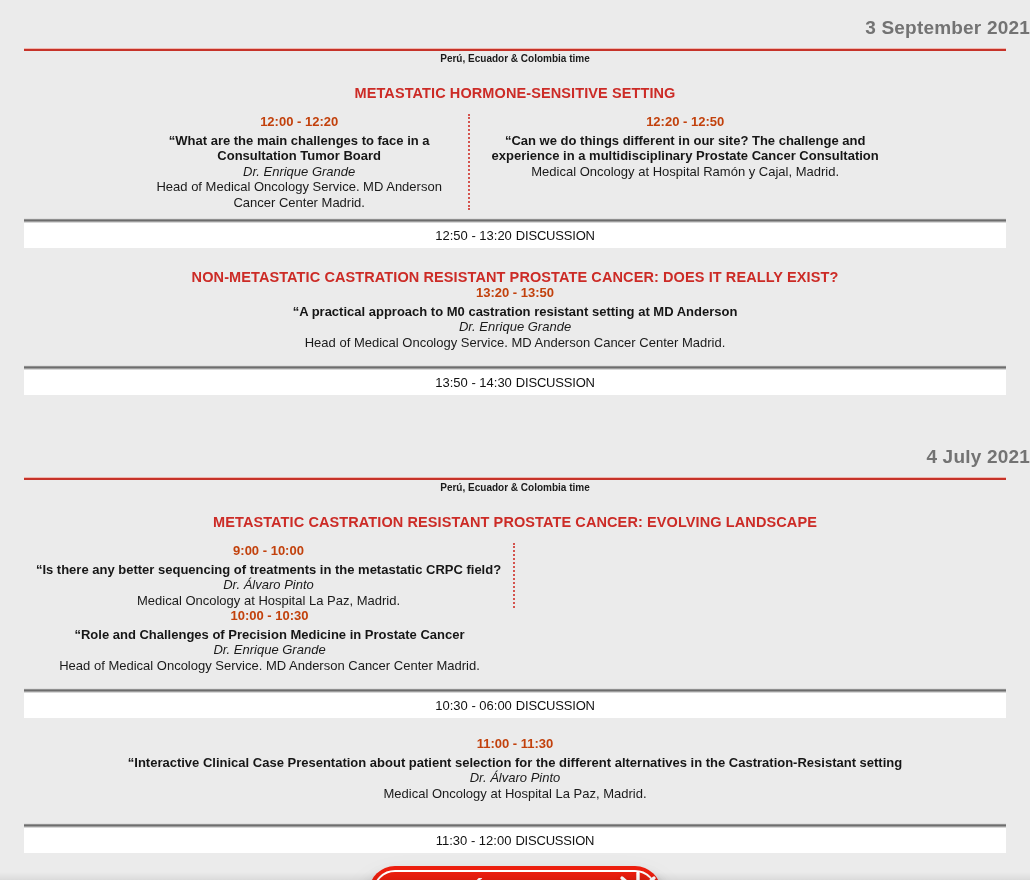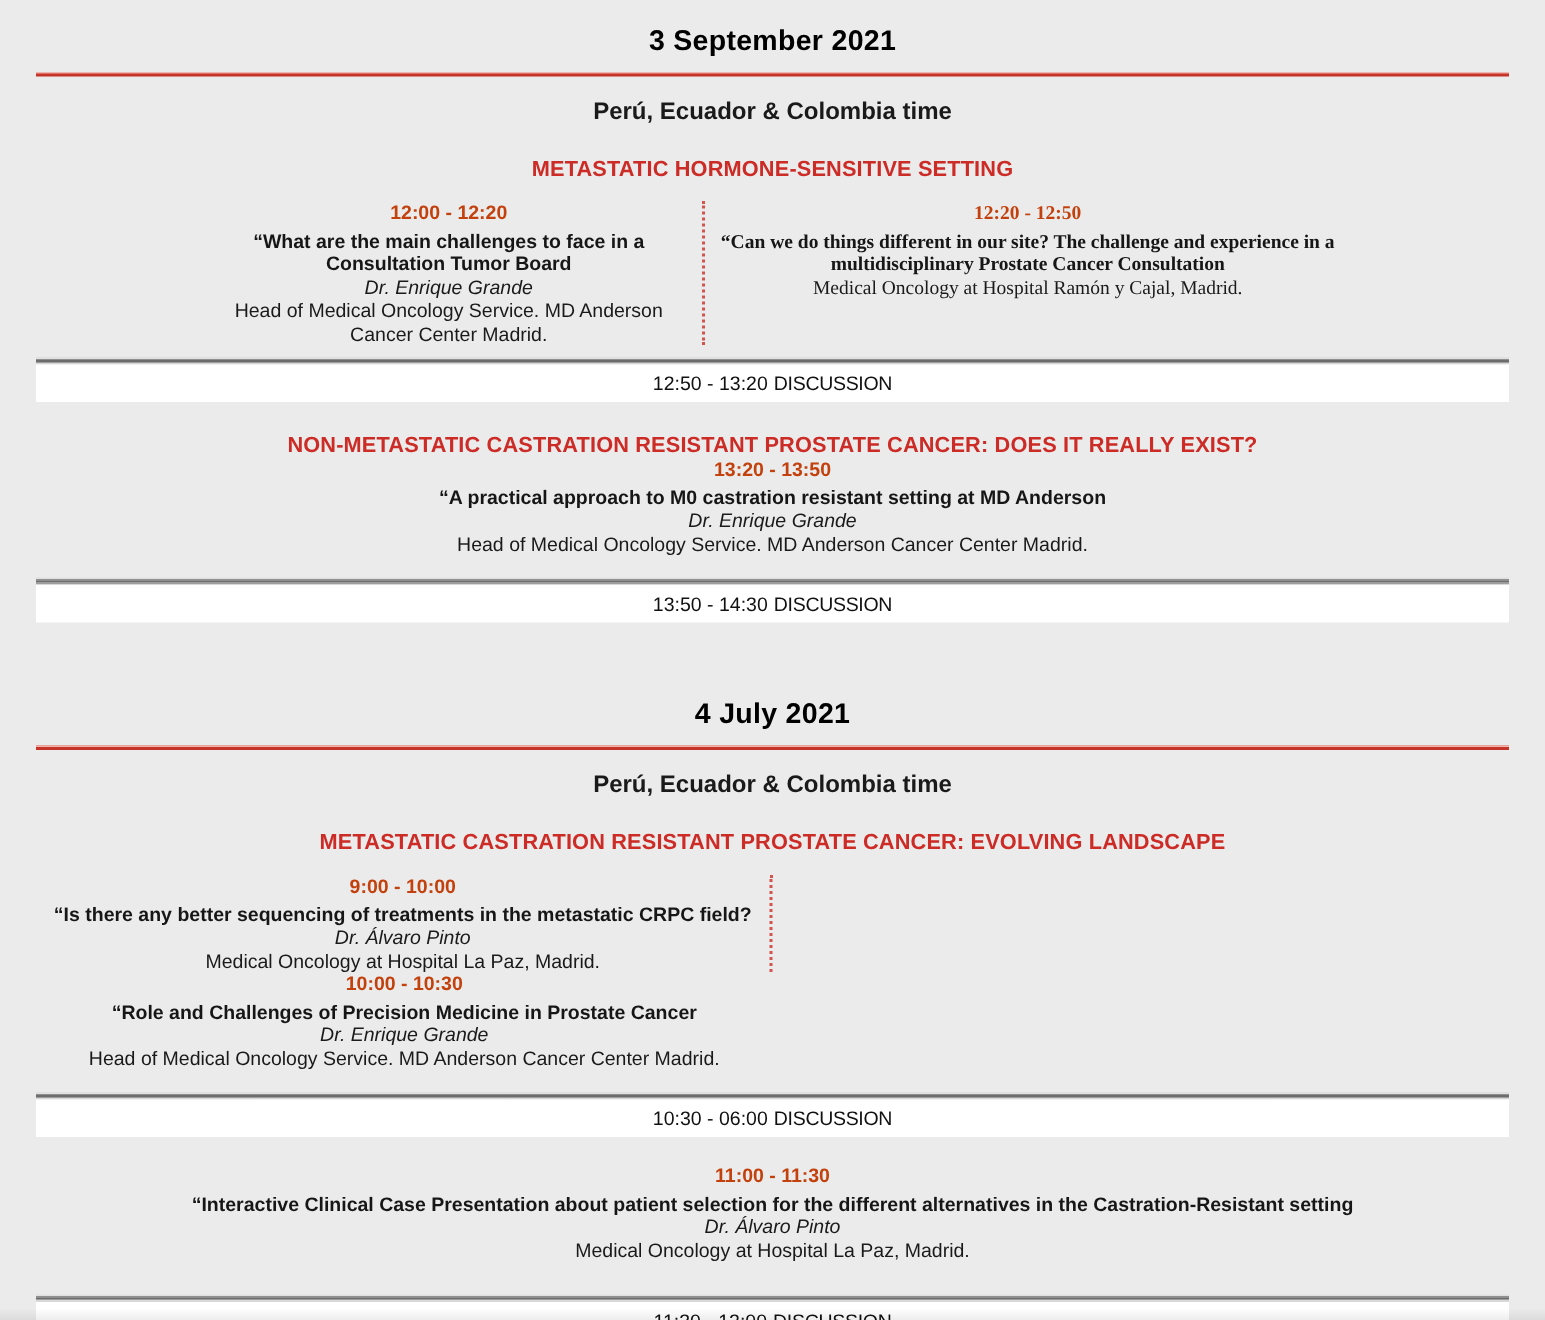--- a/index.html
+++ b/index.html
@@ -7,47 +7,47 @@
     width:1030px;height:880px;
     background:#ebebeb;
     font-family:"Liberation Sans", sans-serif;
     color:#1a1a1a;
     overflow:hidden;
     -webkit-font-smoothing:antialiased;
   }
   .page{width:1030px;height:880px;position:relative;padding-top:17px;box-sizing:border-box;}
 
   .day-title{
-    text-align:center;
+    text-align:right;
     font-size:19px;font-weight:bold;
-    color:#000000;
+    color:#737373;
     letter-spacing:.2px;
     line-height:22px;
   }
   .red-rule{
     width:982px;height:2px;margin:9px auto 0;
     background:#c63329;
     border-top:1px solid #f0b6ae;
   }
   .tz{
-    margin-top:15px;text-align:center;
-    font-size:16px;font-weight:bold;color:#1a1a1a;
+    margin-top:2px;text-align:center;
+    font-size:10px;font-weight:bold;color:#1a1a1a;
   }
   .section-heading{
     margin-top:21px;text-align:center;
     font-size:14.5px;font-weight:bold;color:#cc2b26;
     letter-spacing:.1px;
   }
 
   .pair-row{display:flex;margin:13px auto 0;}
   .pair-row.day1{width:770px;}
   .pair-row.day2{width:982px;flex-direction:column;}
   .pair-row .col{box-sizing:border-box;padding:0 10px;}
   .pair-row.day1 .col-left{width:44.2%;border-right:2px dotted #d4534d;}
-  .pair-row.day1 .col-right{width:55.8%;font-family:Liberation Serif, serif;}
+  .pair-row.day1 .col-right{width:55.8%;}
   .pair-row.day2 .col-left{width:50%;border-right:2px dotted #d4534d;}
   .pair-row.day2 .col-right{width:50%;}
 
   .session{text-align:center;font-size:13px;line-height:15.5px;}
   .session .time{color:#c2410c;font-weight:bold;margin-bottom:3px;}
   .session .stitle{font-weight:bold;color:#161616;}
   .session .speaker{font-style:italic;}
   .session .affil{}
 
   .single-session{width:900px;margin:0 auto 0;}

